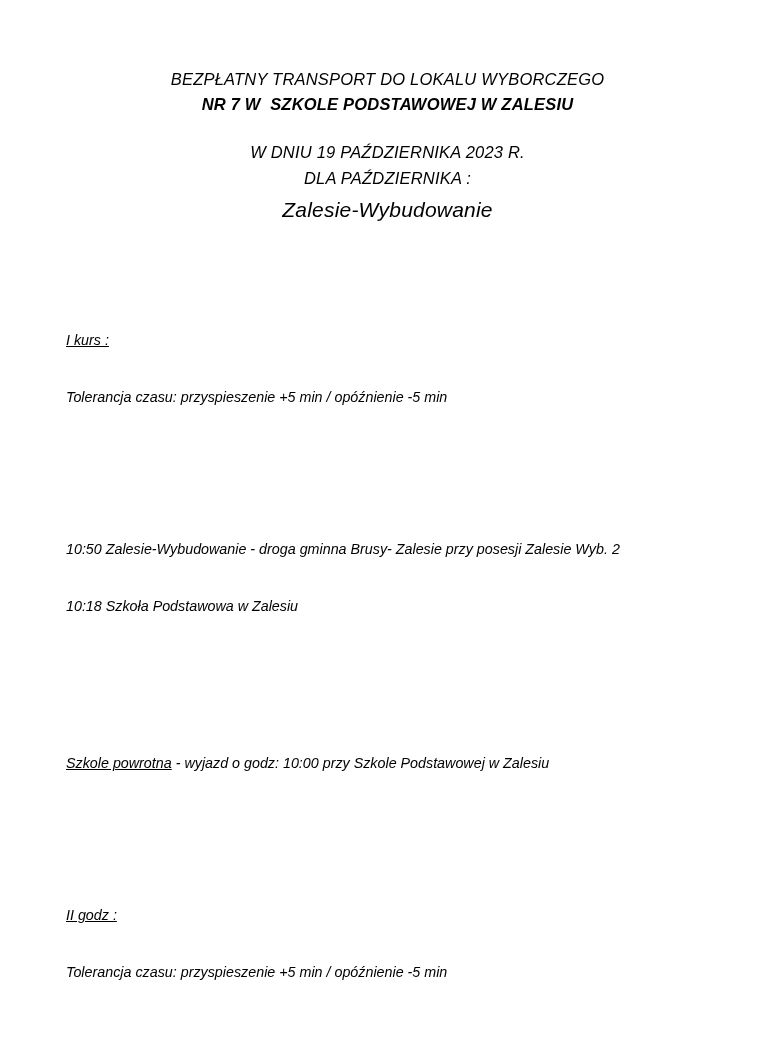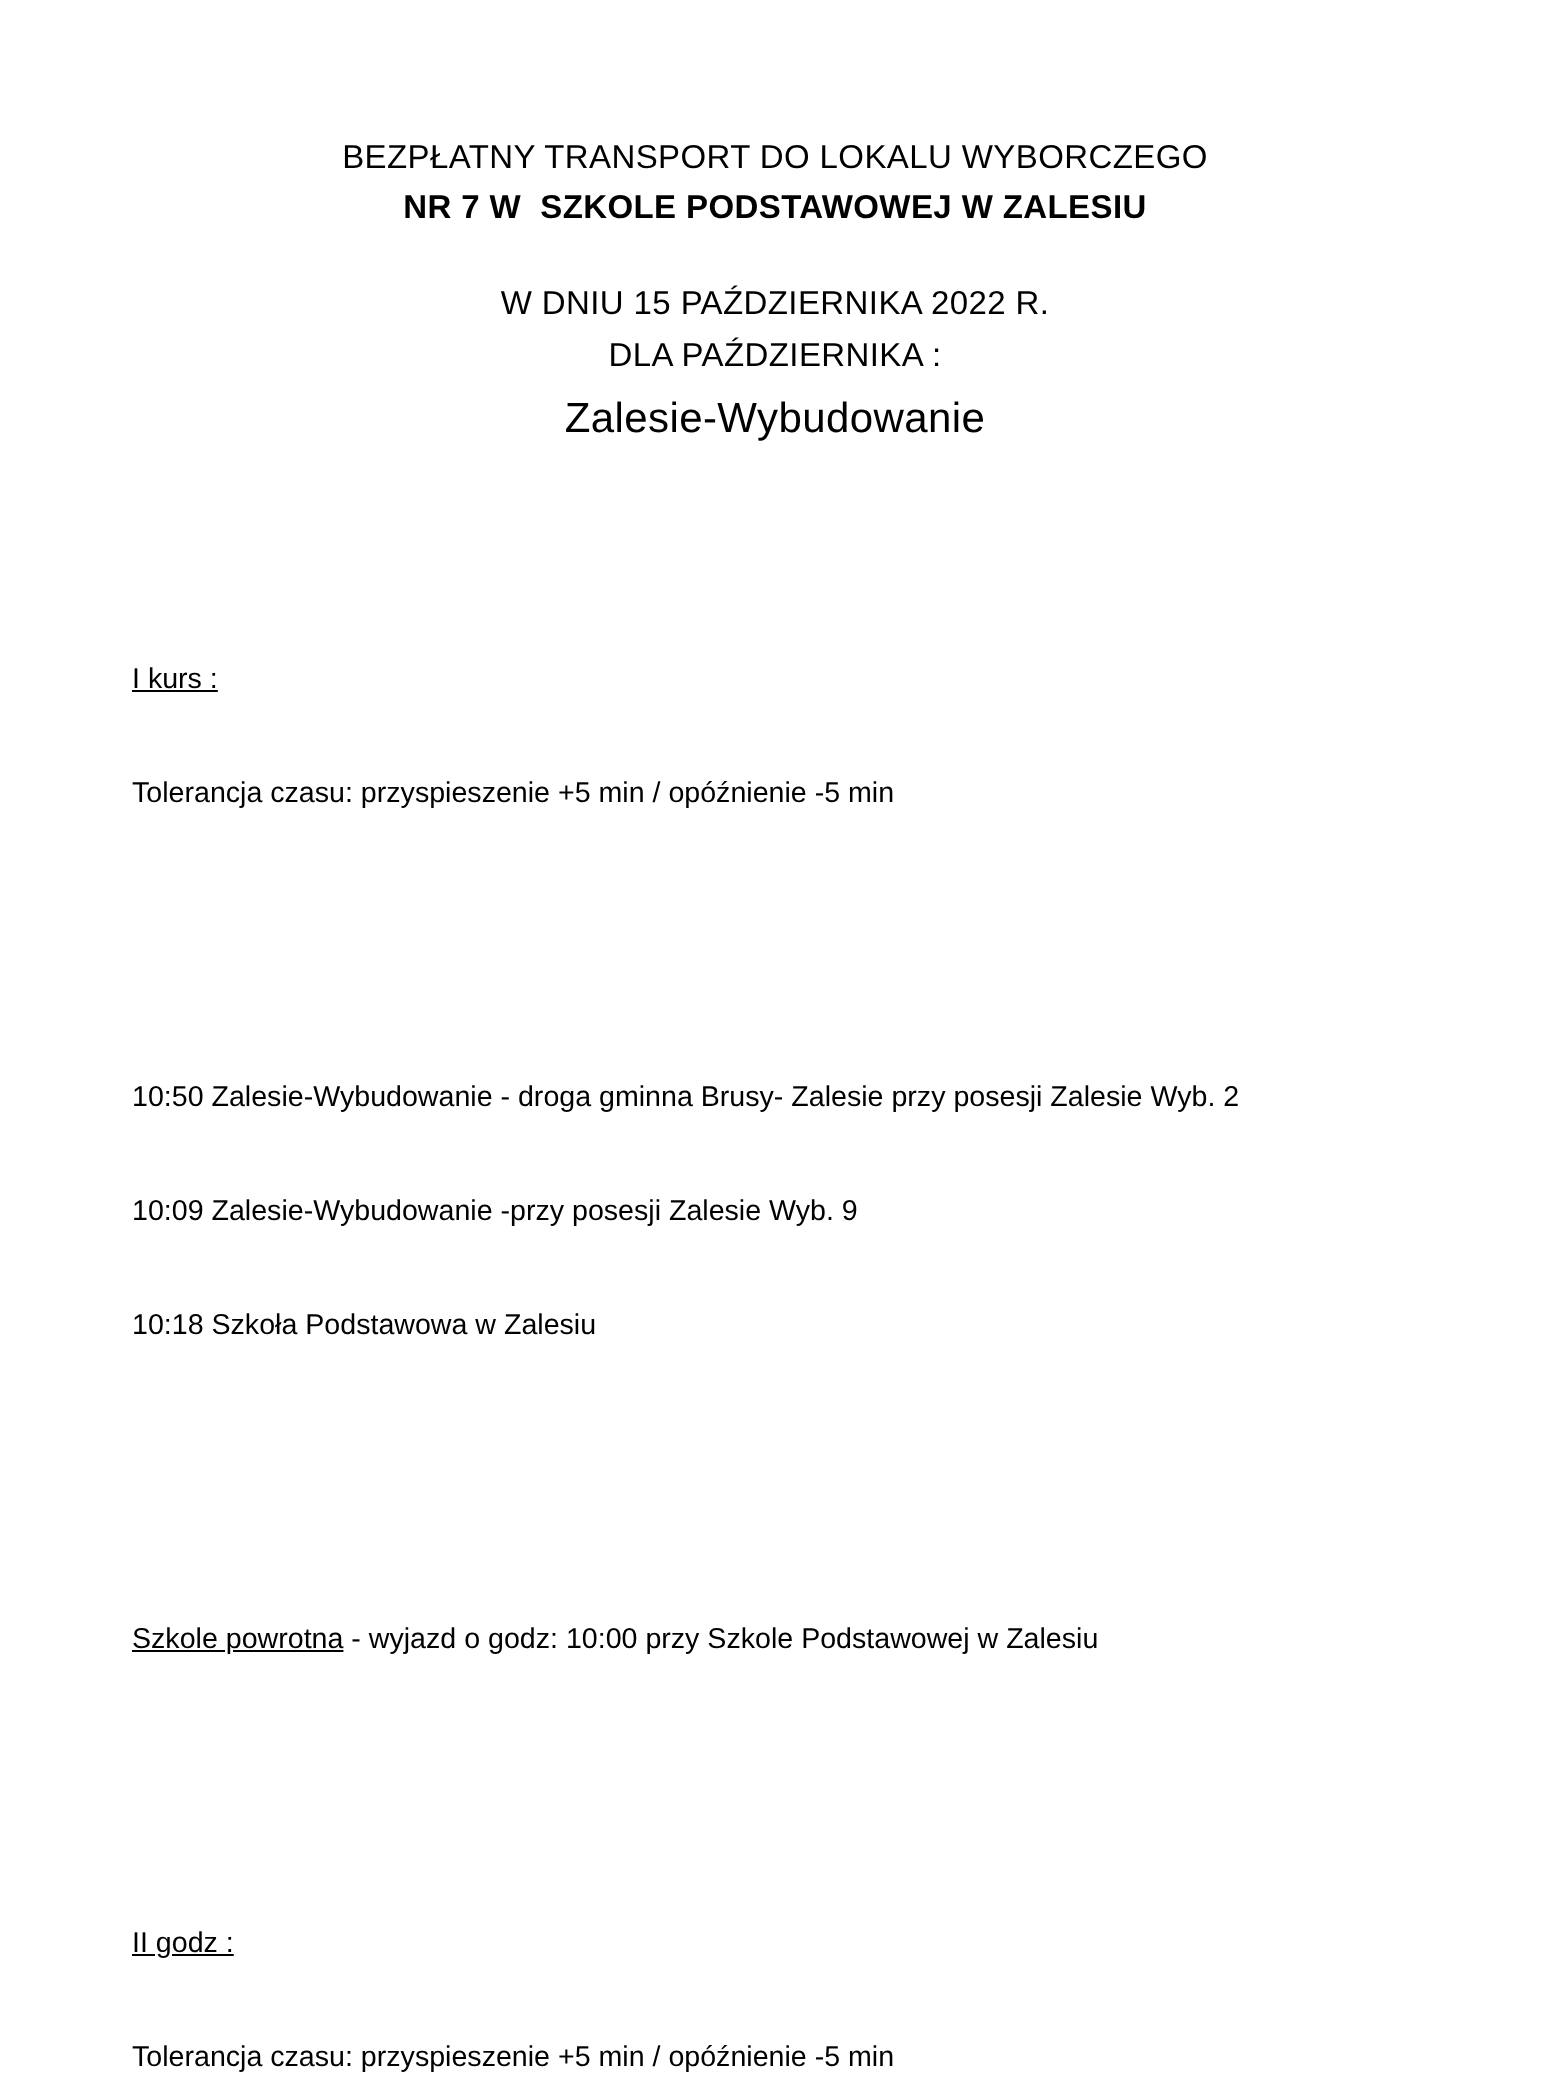--- a/index.html
+++ b/index.html
@@ -8,20 +8,21 @@
     background: #ffffff;
   }
   .page {
     position: relative;
     width: 775px;
     height: 1048px;
     background: #ffffff;
     color: #000000;
     font-family: "Liberation Sans", "DejaVu Sans", sans-serif;
     overflow: hidden;
+    font-style: italic;
   }
   .heading-line {
     position: absolute;
     left: 0;
     right: 0;
     text-align: center;
     font-size: 16.5px;
     line-height: 22px;
     white-space: pre-wrap;
     letter-spacing: 0.2px;
@@ -47,35 +48,34 @@
 </style>
 </head>
 <body>
 
 <div class="page">
 
   <div class="heading-line title-1">BEZPŁATNY TRANSPORT DO LOKALU WYBORCZEGO</div>
 
   <div class="heading-line title-2">NR 7 W  SZKOLE PODSTAWOWEJ W ZALESIU</div>
 
-  <div class="heading-line date-line">W DNIU 15 PAŹDZIERNIKA 2022 R.</div>
+  <div class="heading-line date-line">W DNIU 19 PAŹDZIERNIKA 2023 R.</div>
 
   <div class="heading-line for-line">DLA PAŹDZIERNIKA :</div>
 
   <div class="heading-line locality">Zalesie-Wybudowanie</div>
 
   <div class="doc-body">
 
     <div class="line"><span class="u">I kurs :</span></div>
     <div class="line">Tolerancja czasu: przyspieszenie +5 min / opóźnienie -5 min</div>
 
     <div class="sp19"></div>
 
     <div class="line">10:50 Zalesie-Wybudowanie - droga gminna Brusy- Zalesie przy posesji Zalesie Wyb. 2</div>
-    <div class="line">10:09 Zalesie-Wybudowanie -przy posesji Zalesie Wyb. 9</div>
     <div class="line">10:18 Szkoła Podstawowa w Zalesiu</div>
 
     <div class="sp24"></div>
 
     <div class="line"><span class="u">Szkole powrotna</span><span> - wyjazd o godz: 10:00 przy Szkole Podstawowej w Zalesiu</span></div>
 
     <div class="sp19"></div>
 
     <div class="line"><span class="u">II godz :</span></div>
     <div class="line">Tolerancja czasu: przyspieszenie +5 min / opóźnienie -5 min</div>

